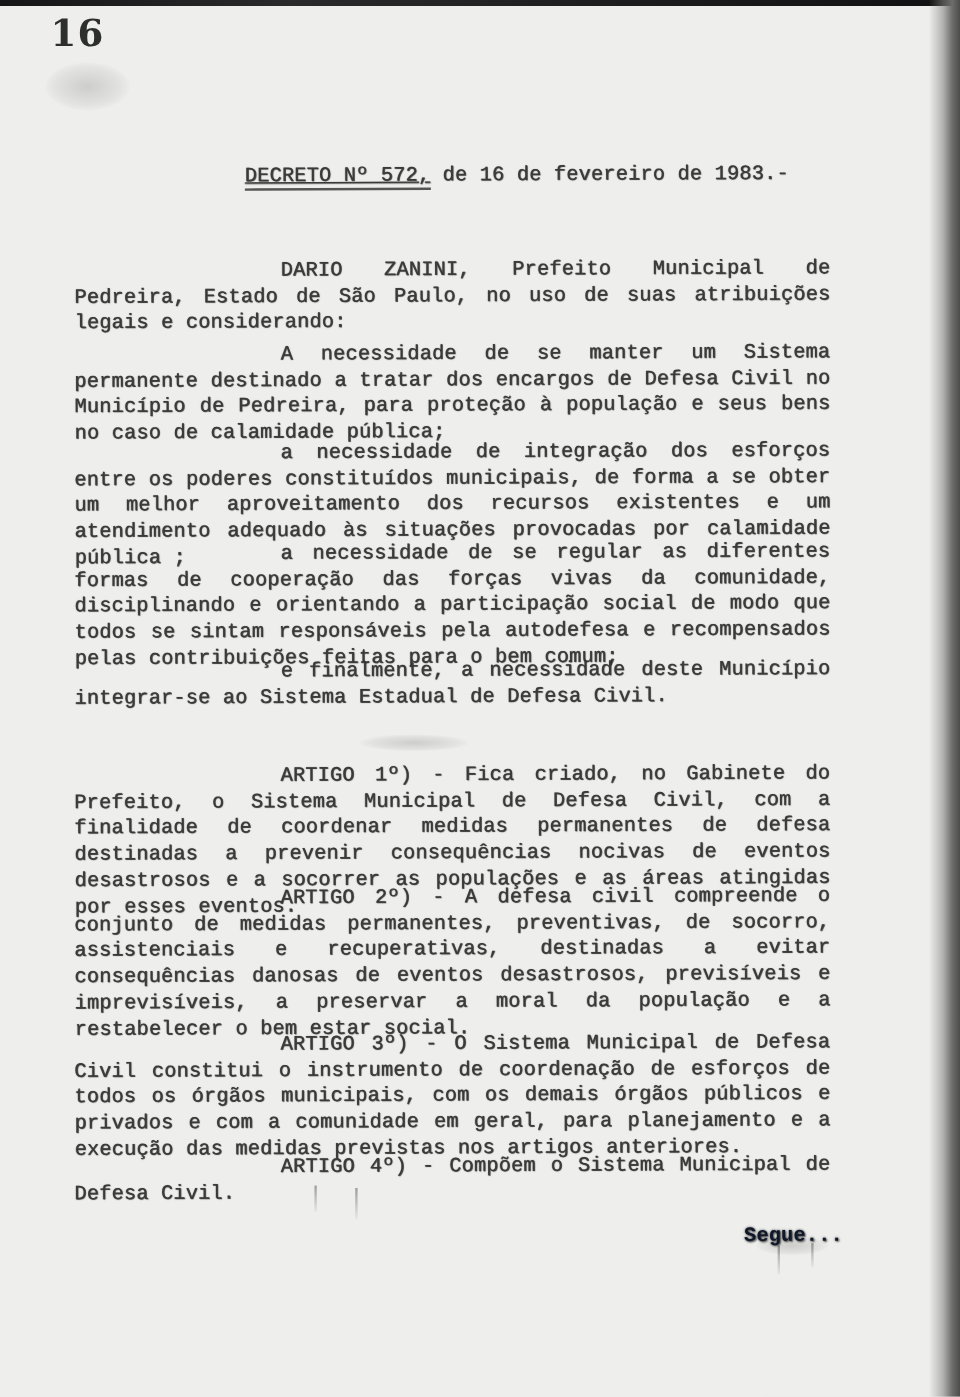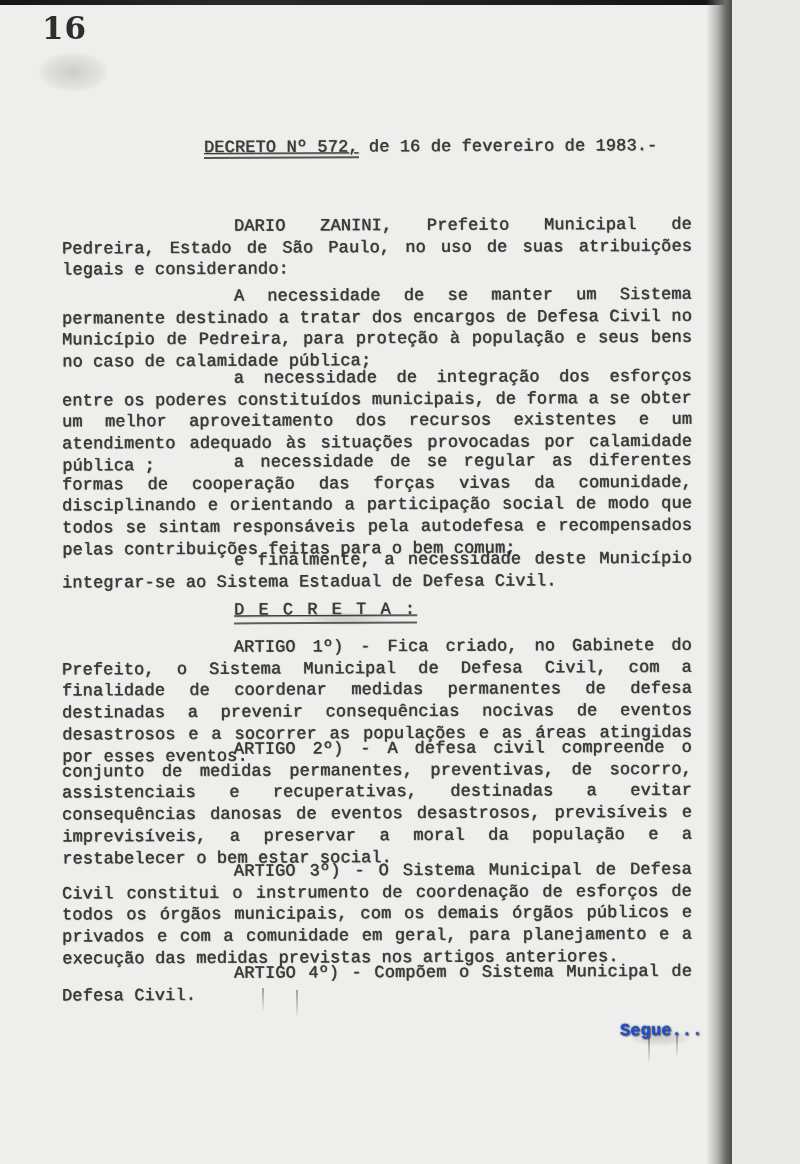--- a/index.html
+++ b/index.html
@@ -4,21 +4,21 @@
 <style>
   html, body { margin: 0; padding: 0; }
   body {
     width: 800px; height: 1164px;
     background: #e9eae8;
     overflow: hidden;
     font-family: "Liberation Mono", "DejaVu Sans Mono", monospace;
   }
   .page {
     position: relative;
-    width: 732px; height: 1164px;
+    width: 800px; height: 1164px;
     background: #eeefed;
     overflow: hidden;
   }
   
   .top-edge {
     position: absolute; top: 0; left: 0;
     width: 800px; height: 5px;
     background: linear-gradient(to right, #161616, #2a2a2a 30%, #1b1b1b 70%, #111);
   }
   .right-edge {
@@ -75,21 +75,21 @@
     left: 234px;
     letter-spacing: 2px;
     text-decoration: underline;
     border-bottom: 2px solid rgba(58,58,56,0.8);
     padding-bottom: 1px;
     white-space: nowrap;
   }
   .segue {
     left: 620px;
     font-weight: bold;
-    color: #1d4ed8;
+    color: #0f172a;
     text-shadow: 0 0 2px rgba(30,30,28,0.8), 1px 1px 1.5px rgba(30,30,28,0.6);
   }
 </style>
 </head>
 <body>
 
 <div class="page">
 
   <div class="top-edge"></div>
   <div class="right-edge"></div>
@@ -111,21 +111,20 @@
   <p class="tw para" style="top:215px;">DARIO ZANINI, Prefeito Municipal de Pedreira, Estado de São Paulo, no uso de suas atribuições legais e considerando:</p>
 
   <p class="tw para" style="top:285px;">A necessidade de se manter um Sistema permanente destinado a tratar dos encargos de Defesa Civil no Município de Pedreira, para proteção à população e seus bens no caso de calamidade pública;</p>
 
   <p class="tw para" style="top:367px;">a necessidade de integração dos esforços entre os poderes constituídos municipais, de forma a se obter um melhor aproveitamento dos recursos existentes e um atendimento adequado às situações provocadas por calamidade pública ;</p>
 
   <p class="tw para" style="top:451px;">a necessidade de se regular as diferentes formas de cooperação das forças vivas da comunidade, disciplinando e orientando a participação social de modo que todos se sintam responsáveis pela autodefesa e recompensados pelas contribuições feitas para o bem comum;</p>
 
   <p class="tw para" style="top:549px;">e finalmente, a necessidade deste Município integrar-se ao Sistema Estadual de Defesa Civil.</p>
 
-  <div class="tw decreta" style="top:599px;">D E C R E T A :</div>
 
   <p class="tw para" style="top:636px;">ARTIGO 1º) - Fica criado, no Gabinete do Prefeito, o Sistema Municipal de Defesa Civil, com a finalidade de coordenar medidas permanentes de defesa destinadas a prevenir consequências nocivas de eventos desastrosos e a socorrer as populações e as áreas atingidas por esses eventos.</p>
 
   <p class="tw para" style="top:738px;">ARTIGO 2º) - A defesa civil compreende o conjunto de medidas permanentes, preventivas, de socorro, assistenciais e recuperativas, destinadas a evitar consequências danosas de eventos desastrosos, previsíveis e imprevisíveis, a preservar a moral da população e a restabelecer o bem estar social.</p>
 
   <p class="tw para" style="top:860px;">ARTIGO 3º) - O Sistema Municipal de Defesa Civil constitui o instrumento de coordenação de esforços de todos os órgãos municipais, com os demais órgãos públicos e privados e com a comunidade em geral, para planejamento e a execução das medidas previstas nos artigos anteriores.</p>
 
   <p class="tw para" style="top:962px;">ARTIGO 4º) - Compõem o Sistema Municipal de Defesa Civil.</p>
 
   <div class="tw segue" style="top:1020px;">Segue...</div>

